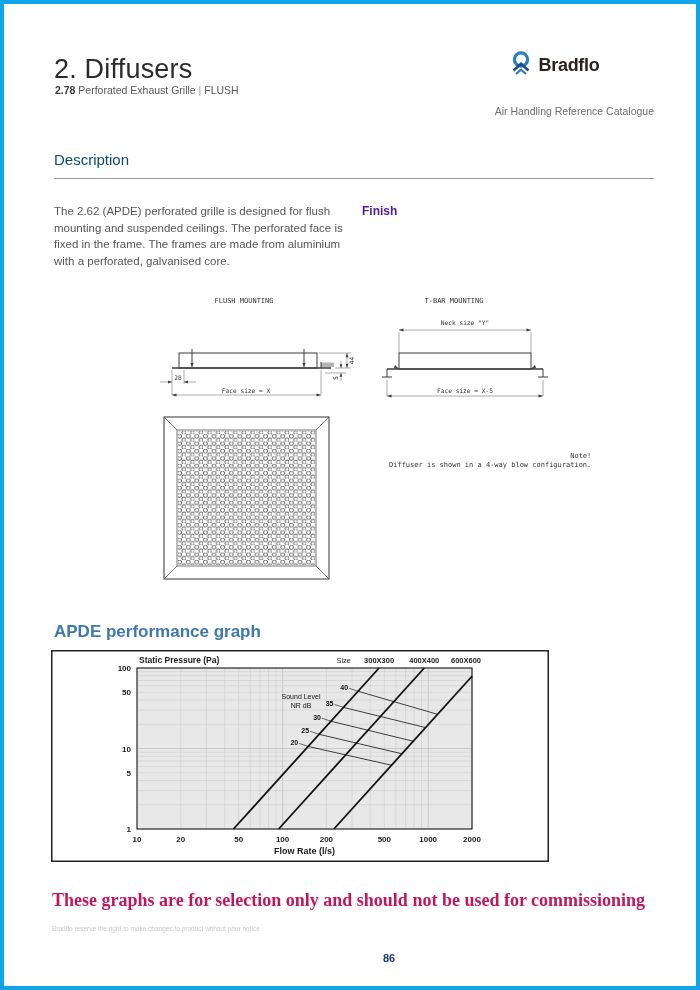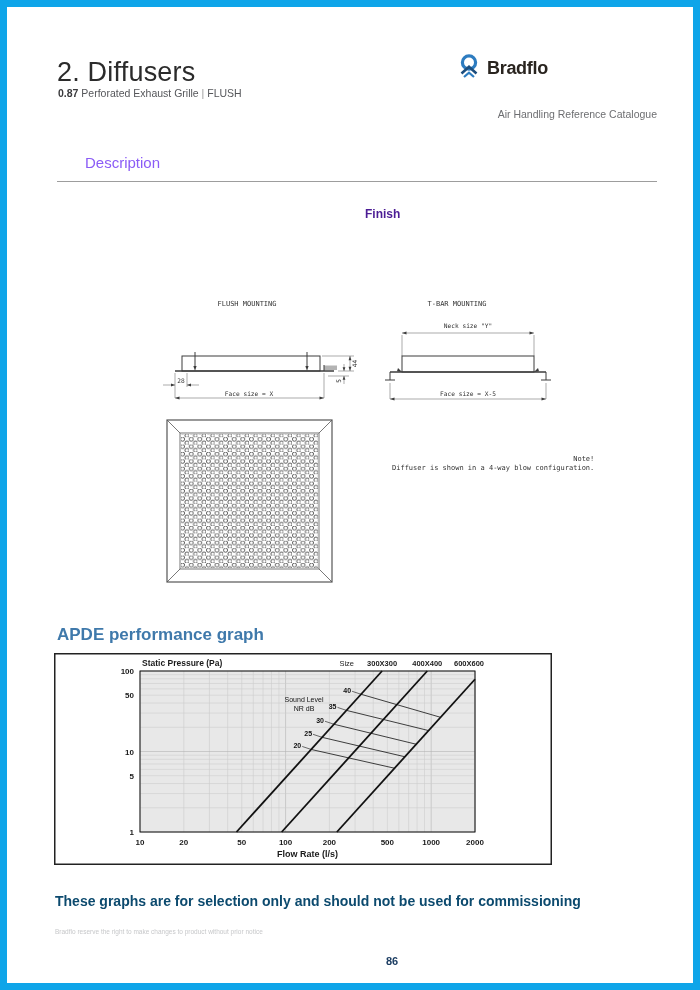--- a/index.html
+++ b/index.html
@@ -1,47 +1,47 @@
 <!DOCTYPE html>
 <html><head>
 <meta charset="utf-8">
 <style>
   html,body{margin:0;padding:0;background:#fff;}
-  .page{position:relative;width:700px;height:990px;background:#ffffff;border:7px solid #0ea5e9;box-sizing:border-box;font-family:"Liberation Sans",sans-serif;overflow:hidden;}
+  .page{position:relative;width:700px;height:990px;background:#ffffff;border:4px solid #0ea5e9;box-sizing:border-box;font-family:"Liberation Sans",sans-serif;overflow:hidden;}
   .abs{position:absolute;}
   .h1{font-size:27px;color:#2b2b2b;letter-spacing:.2px;}
   .subtitle{font-size:10.5px;color:#55565a;}
   .subtitle b{color:#3a3a3c;}
-  .brand-row{display:flex;align-items:center;gap:6px;justify-content:flex-start;}
+  .brand-row{display:flex;align-items:center;gap:6px;justify-content:center;}
   .brand-name{font-size:18px;font-weight:bold;color:#29241f;letter-spacing:-.3px;}
   .tagline{font-size:10.5px;color:#6d6e71;text-align:right;}
-  .sec-head{font-size:15px;color:#8b5cf6;margin-left:28px;}
+  .sec-head{font-size:15px;color:#0c4a6e;}
   .rule{height:1px;background:#9d9d9d;}
   .body-par{font-size:11.5px;line-height:16.5px;color:#55565a;}
   .blue-sub{font-size:12px;font-weight:bold;color:#4c1d95;}
   .graph-head{font-size:17px;font-weight:bold;color:#3f79ab;}
-  .warn{font-size:14px;font-weight:bold;color:#0c4a6e;}
+  .warn{font-size:18px;font-weight:bold;color:#be185d;font-family:Liberation Serif, serif;}
   .disclaimer{font-size:6.5px;color:#c7c8ca;}
   .pageno{font-size:11px;font-weight:bold;color:#1d3e63;text-align:center;width:700px;}
   .tech{font-family:"DejaVu Sans Mono",monospace;font-size:7px;color:#333;line-height:9px;}
   svg text.t{font-family:"DejaVu Sans Mono",monospace;font-size:7px;fill:#333;}
   svg text.d{font-family:"DejaVu Sans Mono",monospace;font-size:6.2px;fill:#333;}
   svg .ln{stroke:#3c3c3c;stroke-width:1;fill:none;}
   svg .th{stroke:#3c3c3c;stroke-width:1.3;fill:none;}
   svg .ex{stroke:#555;stroke-width:.5;fill:none;}
   svg .ar{fill:#3c3c3c;stroke:none;}
 </style>
 </head>
 <body>
 
 <div class="page">
 
   <div class="abs h1" style="left:50px;top:50px;">2. Diffusers</div>
   <div class="abs subtitle" style="left:51px;top:80px;">
-    <b>0.87</b>
+    <b>2.78</b>
     <span>Perforated Exhaust Grille</span>
     <span style="color:#9a9a9a">|</span>
     <span>FLUSH</span>
   </div>
 
   <div class="abs" style="left:450px;top:46px;width:200px;">
     <div class="brand-row">
       <span>
         <svg width="24" height="26" viewBox="0 0 24 26">
           <circle cx="12" cy="9.5" r="6.6" fill="none" stroke="#2d7cc0" stroke-width="3.2"></circle>
@@ -50,20 +50,21 @@
         </svg>
       </span>
       <span class="brand-name">Bradflo</span>
     </div>
     <div class="tagline" style="margin-top:25px;">Air Handling Reference Catalogue</div>
   </div>
 
   <div class="abs sec-head" style="left:50px;top:147px;">Description</div>
   <div class="abs rule" style="left:50px;top:174px;width:600px;"></div>
 
+  <div class="abs body-par" style="left:50px;top:199px;width:292px;">The 2.62 (APDE) perforated grille is designed for flush mounting and suspended ceilings. The perforated face is fixed in the frame. The frames are made from aluminium with a perforated, galvanised core.</div>
 
   <div class="abs blue-sub" style="left:358px;top:200px;">Finish</div>
 
   <svg class="abs" style="left:140px;top:285px;" width="230" height="115" viewBox="0 0 230 115">
     <text class="t" x="100" y="14" text-anchor="middle">FLUSH MOUNTING</text>
 
     <rect class="ln" x="35" y="64" width="138" height="15" fill="#fff"></rect>
     <line class="ln" x1="48" y1="60" x2="48" y2="74"></line>
       <path class="ar" d="M48 79 L46.4 74 L49.6 74 Z"></path>
     <line class="ln" x1="160" y1="60" x2="160" y2="74"></line>

